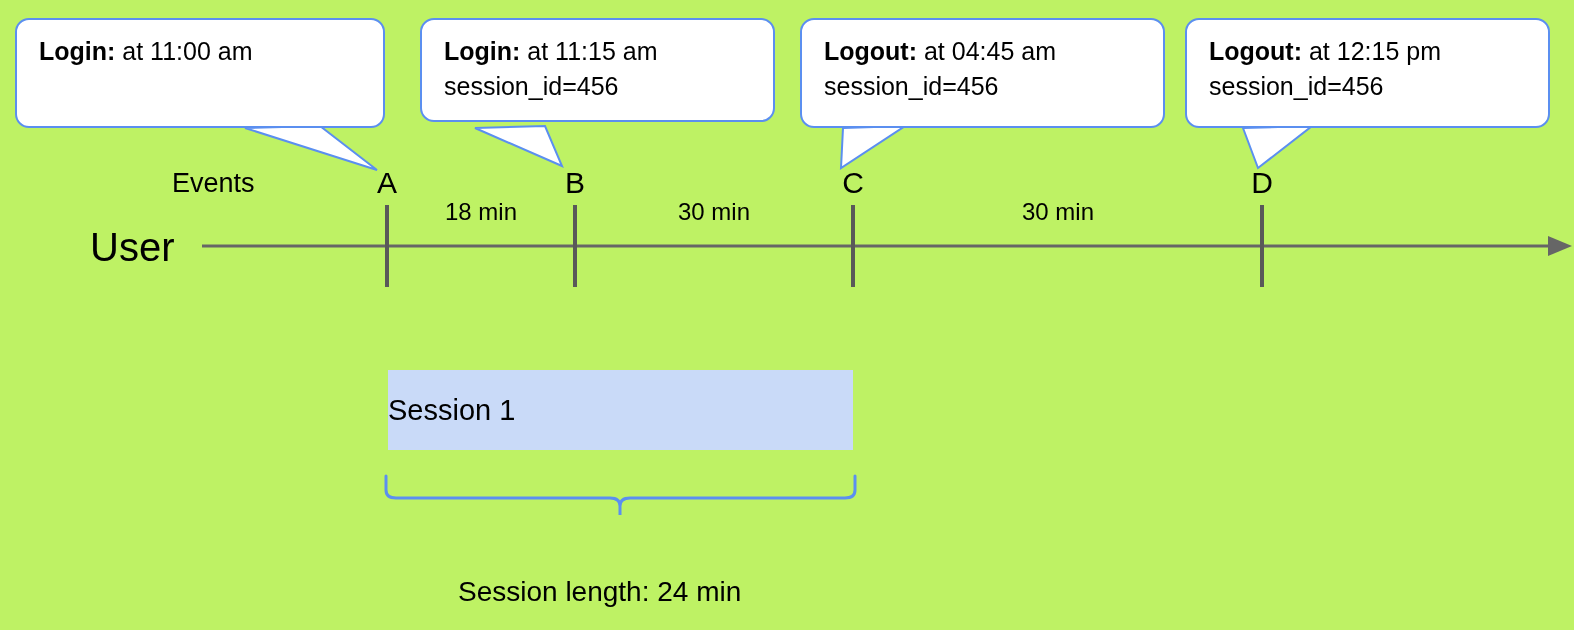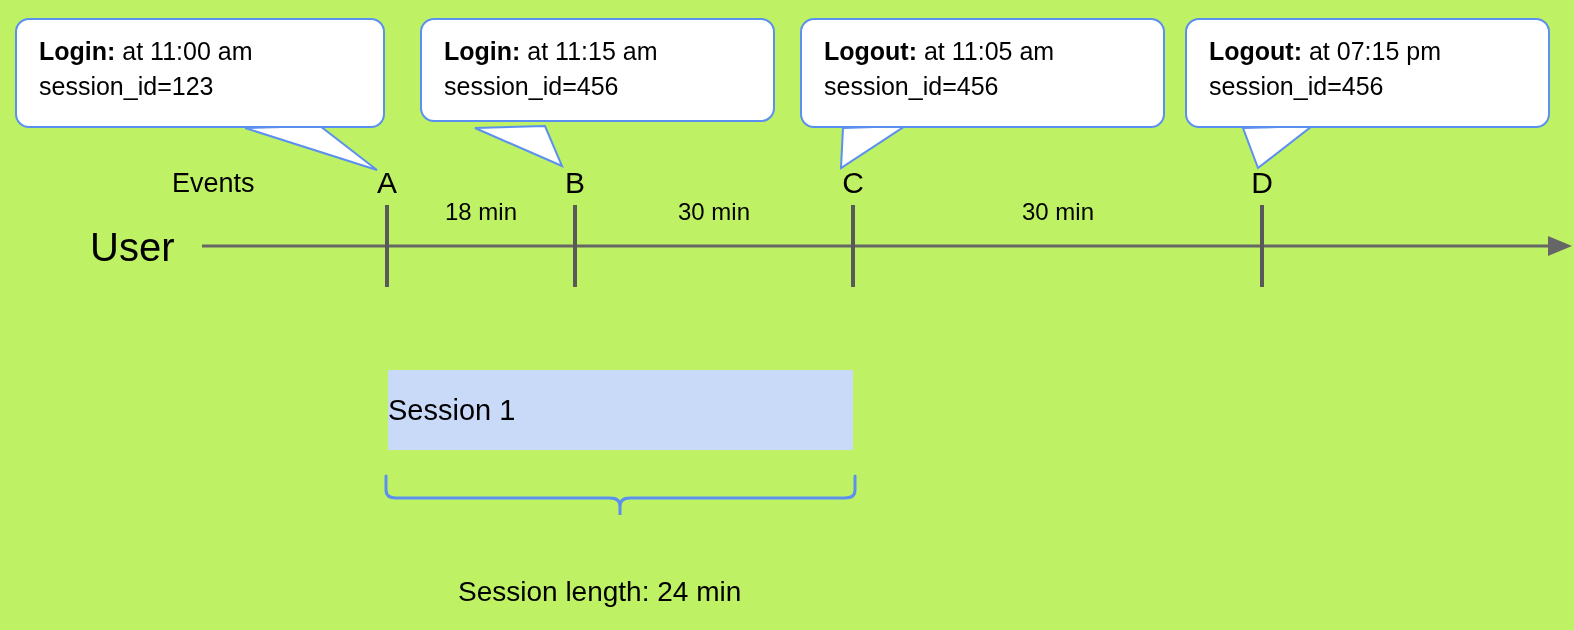--- a/index.html
+++ b/index.html
@@ -94,43 +94,42 @@
 </head>
 <body>
 
 <div id="stage">
 
   <div class="callout" id="callout-0" style="left:15px; top:18px; width:370px; height:110px;">
     <div class="callout-line">
       <b>Login:</b>
       <span>at 11:00 am</span>
     </div>
-    <div class="callout-line">session_id=123</div>
   </div>
 
   <div class="callout" id="callout-1" style="left:420px; top:18px; width:355px; height:104px;">
     <div class="callout-line">
       <b>Login:</b>
       <span>at 11:15 am</span>
     </div>
     <div class="callout-line">session_id=456</div>
   </div>
 
   <div class="callout" id="callout-2" style="left:800px; top:18px; width:365px; height:110px;">
     <div class="callout-line">
       <b>Logout:</b>
-      <span>at 11:05 am</span>
+      <span>at 04:45 am</span>
     </div>
     <div class="callout-line">session_id=456</div>
   </div>
 
   <div class="callout" id="callout-3" style="left:1185px; top:18px; width:365px; height:110px;">
     <div class="callout-line">
       <b>Logout:</b>
-      <span>at 07:15 pm</span>
+      <span>at 12:15 pm</span>
     </div>
     <div class="callout-line">session_id=456</div>
   </div>
 
   <svg id="vector" viewBox="0 0 1574 630">
 
     <g fill="#ffffff" stroke="#5b8ff0" stroke-width="2" stroke-linejoin="miter">
       <polygon points="245,128 377,170 320,126"></polygon>
       <polygon points="475,128 562,166 545,126"></polygon>
       <polygon points="843,128 841,168 905,126"></polygon>

